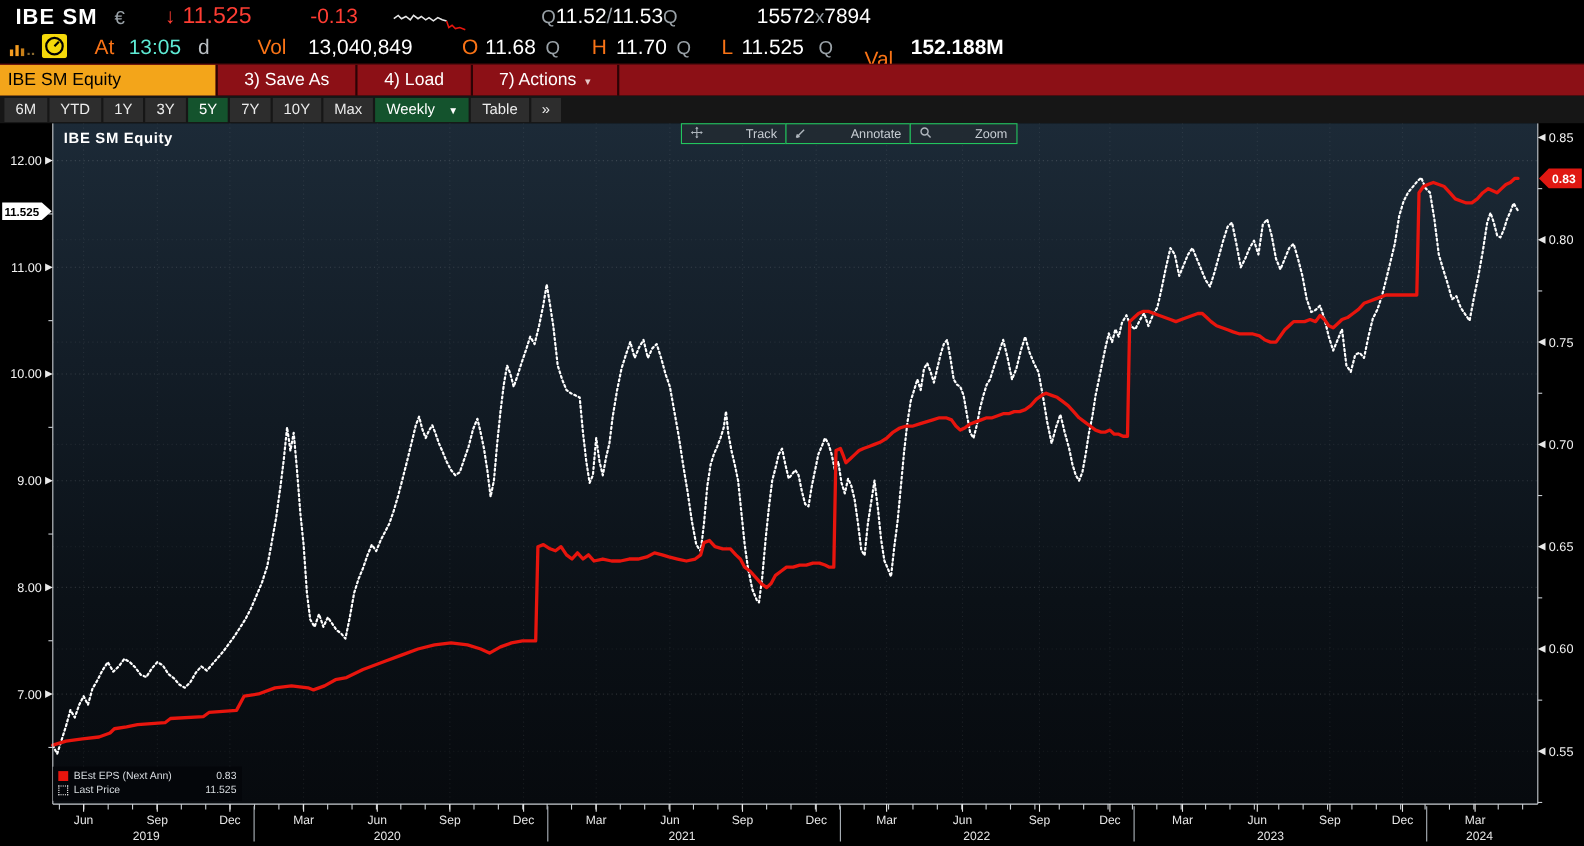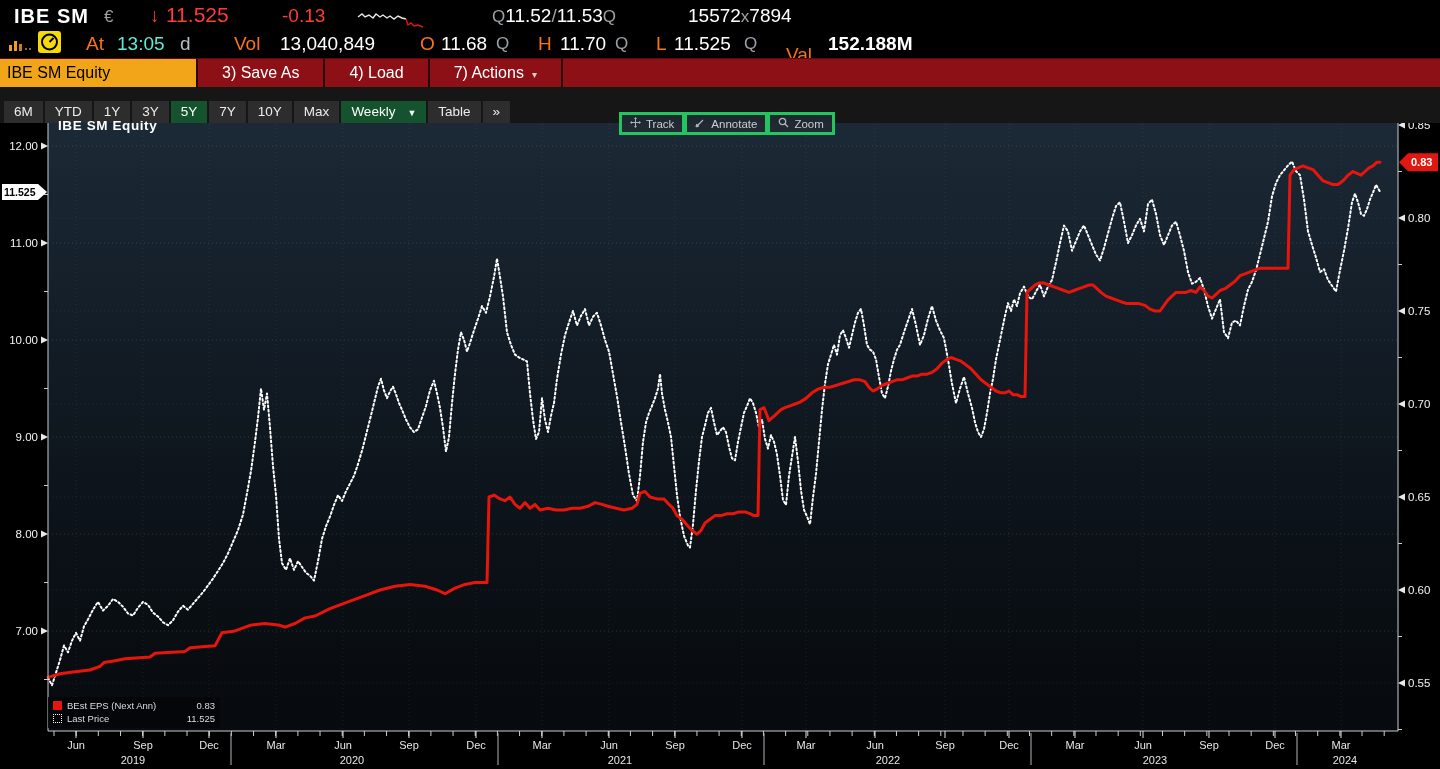--- a/index.html
+++ b/index.html
@@ -14,28 +14,28 @@
   .f19{font-size:19px;} .f17{font-size:17px;} .f21{font-size:21px;}
   .tkr{font-size:20px;font-weight:bold;letter-spacing:1px;color:#fff;}
   
   .redbar{position:relative;width:1440px;height:28px;background:#8c1016;display:flex;align-items:stretch;border-top:1px solid #5a0a0e;}
   .ticker-box{width:196px;background:#f3a51a;color:#000;font-size:16px;line-height:27px;padding-left:7px;box-sizing:border-box;font-weight:normal;}
   .rb-btn{color:#fff;font-size:16px;line-height:27px;padding:0 24px;border-left:2px solid #2b0305;cursor:default;}
   .rb-btn:first-of-type{margin-left:8px;}
   .rb-btn .caret{font-size:10px;color:#e6c8c8;margin-left:8px;}
   .rb-btn:last-of-type{border-right:2px solid #2b0305;}
   
-  .tabbar{position:relative;width:1440px;height:36px;background:#161616;display:flex;align-items:flex-end;padding-left:4px;box-sizing:border-box;}
+  .tabbar{position:relative;width:1440px;height:25px;background:#161616;display:flex;align-items:center;padding-left:4px;box-sizing:border-box;}
   .tab{background:#2d2d2d;color:#ececec;font-size:13.5px;height:22px;line-height:22px;padding:0 10px;margin-right:2px;cursor:default;}
   .tab.active{background:#14532d;color:#fff;}
   .tab .tcaret{font-size:9px;margin-left:12px;}
   
   .chart-title{position:absolute;left:58px;top:118px;z-index:2;color:#fff;font-size:13.5px;font-weight:bold;letter-spacing:.6px;}
   .chart-toolbar{position:absolute;left:620px;top:112px;z-index:2;display:flex;}
-  .ct-btn{display:flex;align-items:center;background:rgba(34,42,50,.92);border:3px solid #22c55e;color:#c7cdd3;font-size:11.5px;height:17px;padding:0 8px;margin-left:-1px;cursor:default;}
+  .ct-btn{display:flex;align-items:center;background:rgba(34,42,50,.92);border:1px solid #22c55e;color:#c7cdd3;font-size:11.5px;height:17px;padding:0 8px;margin-left:-1px;cursor:default;gap:34px;}
   .ct-btn svg{margin-right:5px;}
   .legend{position:absolute;left:48px;top:697px;z-index:2;width:172px;background:rgba(4,7,10,.92);padding:2px 5px 3px 5px;box-sizing:border-box;}
   .lg-row{display:flex;align-items:center;height:13px;font-size:9.5px;color:#d9dde1;}
   .lg-sw{width:9px;height:9px;margin-right:5px;flex:0 0 auto;}
   .lg-sw.red{background:#e8150d;}
   .lg-sw.dotted{border:1px dotted #fff;box-sizing:border-box;background:transparent;}
   .lg-label{flex:1 1 auto;}
   .lg-val{text-align:right;}
 </style>
 </head>

